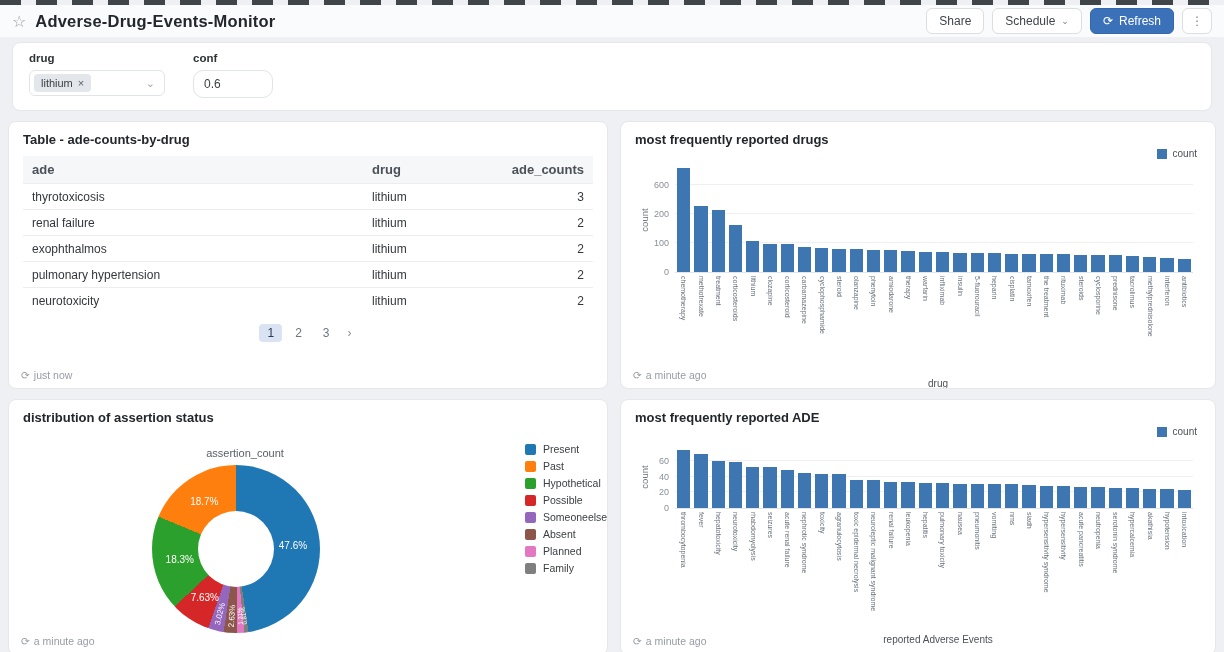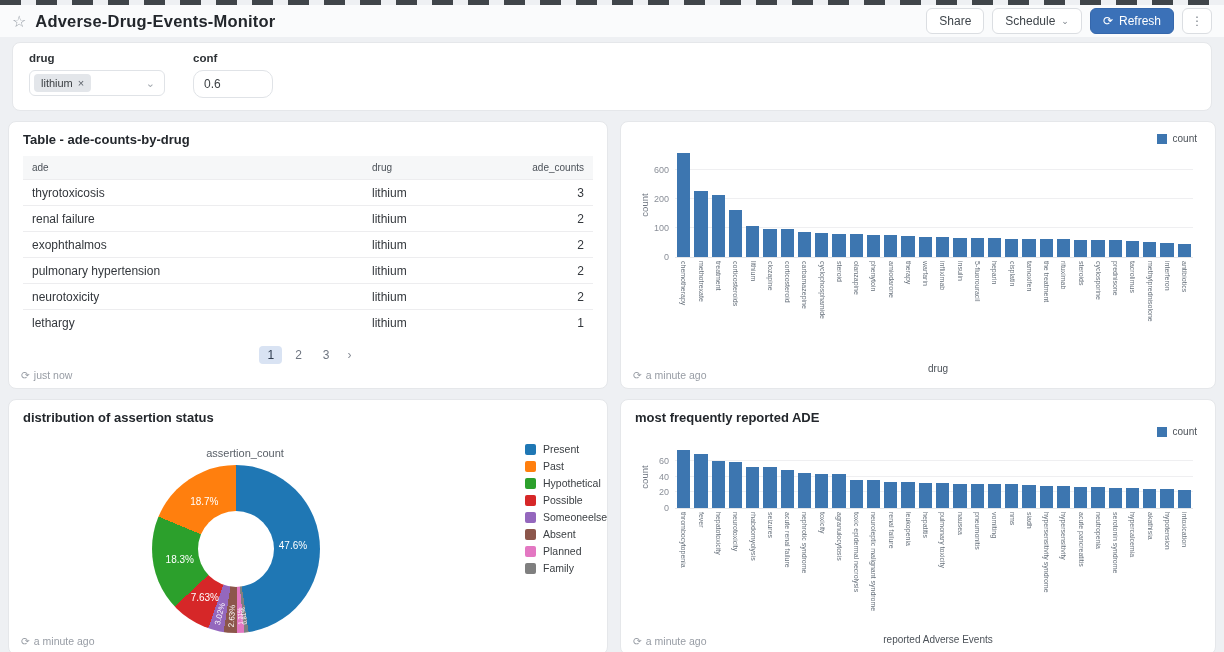--- a/index.html
+++ b/index.html
@@ -35,21 +35,21 @@
 
   
   .grid { display:grid; grid-template-columns:600px 596px; grid-template-rows:268px 256px; gap:10px 12px; padding:0 8px; }
   .panel { background:#fff; border:1px solid #e5e7ea; border-radius:8px; padding:10px 14px; position:relative; overflow:hidden; display:flex; flex-direction:column; }
   .panel-title { font-size:13px; font-weight:700; color:#23272c; }
   .panel-sub { font-size:11.5px; font-style:italic; color:#6e7580; margin-top:3px; }
   .updated { position:absolute; left:12px; bottom:7px; font-size:10.5px; color:#979ca4; display:flex; align-items:center; gap:4px; }
 
   
   table { width:100%; border-collapse:collapse; margin-top:9px; font-size:12px; }
-  th { text-align:left; background:#f6f7f8; color:#4b5158; font-weight:400; padding:6px 9px; font-size:10px; }
+  th { text-align:left; background:#f6f7f8; color:#4b5158; font-weight:700; padding:6px 9px; font-size:13px; }
   th.num, td.num { text-align:right; }
   td { padding:5.5px 9px; border-top:1px solid #ededef; color:#33373c; }
   .col-drug { width:130px; } .col-count { width:100px; }
   .pagination { display:flex; justify-content:center; align-items:center; gap:5px; margin-top:11px; font-size:12px; color:#6e7580; }
   .page { padding:2px 8px; border-radius:4px; cursor:pointer; }
   .page.active { background:#d9e3f3; color:#2e3b4e; }
   .page-next { cursor:pointer; padding:2px 5px; color:#8a8f98; }
 
   
   .chart-col { display:flex; flex-direction:column; flex:1; }
@@ -151,40 +151,36 @@
           <tr>
             <td>pulmonary hypertension</td>
             <td>lithium</td>
             <td class="num">2</td>
           </tr>
           <tr>
             <td>neurotoxicity</td>
             <td>lithium</td>
             <td class="num">2</td>
           </tr>
-          <tr>
-            <td>lethargy</td>
-            <td>lithium</td>
-            <td class="num">1</td>
-          </tr>
         </tbody>
     </table>
     <div class="pagination" id="pagination">
         <span class="page active">1</span>
         <span class="page">2</span>
         <span class="page">3</span>
         <span class="page-next">›</span>
       </div>
     <div class="updated">
       <span>⟳</span>
       <span>just now</span>
     </div>
   </div>
 
   <div class="panel">
+    <div class="panel-title">most frequently reported drugs</div>
     <div class="chart-col">
       <div class="legend-row">
         <span class="legend-swatch"></span>
         <span>count</span>
       </div>
       <div class="plot-wrap">
         <span class="ylab">count</span>
         <div class="plot" id="plot-drugs" style="height:106px;">
             <span class="ytick" style="bottom:0.00%; transform:translateY(50%);">0</span>
             <div class="gridline" style="bottom:27.78%"></div>

